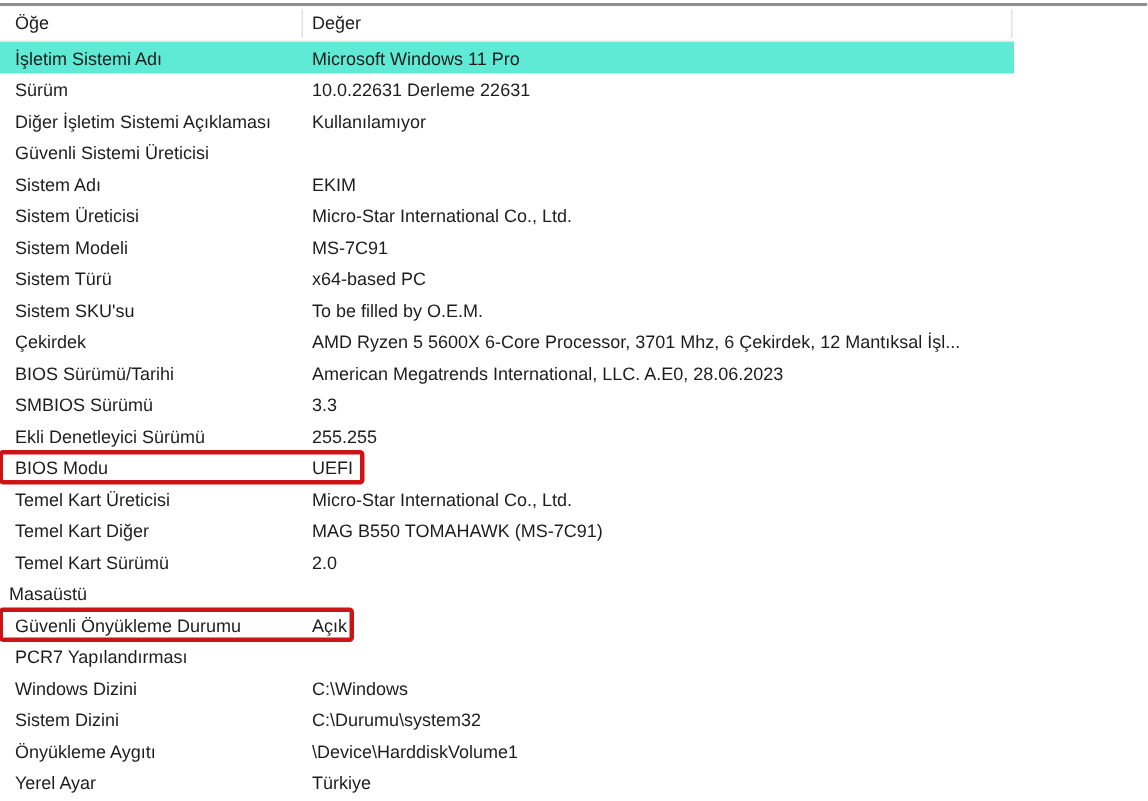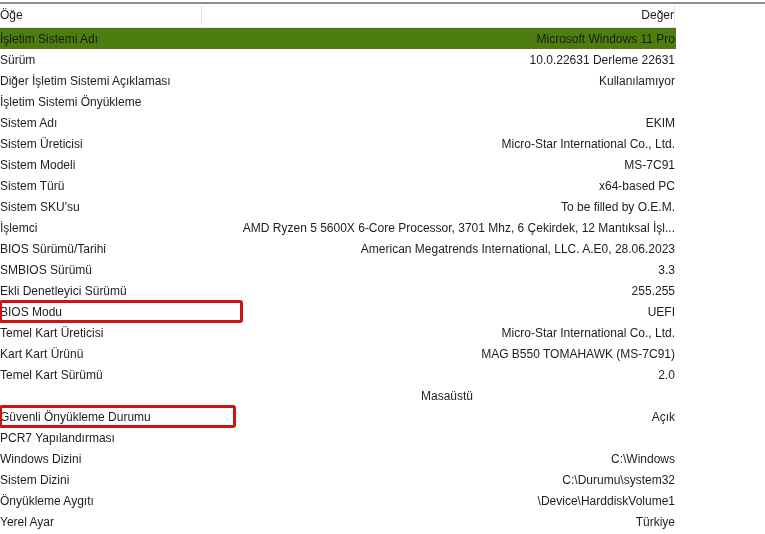--- a/index.html
+++ b/index.html
@@ -31,41 +31,41 @@
     border-bottom: 1px solid #e6e6e6;
     background: #ffffff;
   }
   .cell {
     box-sizing: border-box;
     white-space: nowrap;
     overflow: hidden;
   }
   .label-col {
     width: 202px;
+    padding-left: 10px;
   }
   .value-col {
     width: 473px;
     padding-left: 6px;
-    text-align: right;
   }
   .header .label-col,
   .header .value-col {
     border-right: 1px solid #e0e0e0;
     height: 19px;
     line-height: 19px;
   }
   .rows { width: 676px; }
   .row {
     position: relative;
     display: flex;
     height: 21px;
     align-items: center;
     background: transparent;
   }
-  .row.selected { background: #4d7c0f; }
+  .row.selected { background: #5eead4; }
   .red-box {
     position: absolute;
     top: -1px;
     left: -1px;
     height: 23px;
     border: 3px solid #cd1414;
     border-radius: 3px;
     box-sizing: border-box;
     pointer-events: none;
   }
@@ -94,21 +94,21 @@
     <div class="cell label-col">Sürüm</div>
     <div class="cell value-col">10.0.22631 Derleme 22631</div>
 
   </div>
       <div class="row">
     <div class="cell label-col">Diğer İşletim Sistemi Açıklaması</div>
     <div class="cell value-col">Kullanılamıyor</div>
 
   </div>
       <div class="row">
-    <div class="cell label-col">İşletim Sistemi Önyükleme</div>
+    <div class="cell label-col">Güvenli Sistemi Üreticisi</div>
 
   </div>
       <div class="row">
     <div class="cell label-col">Sistem Adı</div>
     <div class="cell value-col">EKIM</div>
 
   </div>
       <div class="row">
     <div class="cell label-col">Sistem Üreticisi</div>
     <div class="cell value-col">Micro-Star International Co., Ltd.</div>
@@ -123,21 +123,21 @@
     <div class="cell label-col">Sistem Türü</div>
     <div class="cell value-col">x64-based PC</div>
 
   </div>
       <div class="row">
     <div class="cell label-col">Sistem SKU'su</div>
     <div class="cell value-col">To be filled by O.E.M.</div>
 
   </div>
       <div class="row">
-    <div class="cell label-col">İşlemci</div>
+    <div class="cell label-col">Çekirdek</div>
     <div class="cell value-col">AMD Ryzen 5 5600X 6-Core Processor, 3701 Mhz, 6 Çekirdek, 12 Mantıksal İşl...</div>
 
   </div>
       <div class="row">
     <div class="cell label-col">BIOS Sürümü/Tarihi</div>
     <div class="cell value-col">American Megatrends International, LLC. A.E0, 28.06.2023</div>
 
   </div>
       <div class="row">
     <div class="cell label-col">SMBIOS Sürümü</div>
@@ -153,21 +153,21 @@
     <div class="cell label-col">BIOS Modu</div>
     <div class="cell value-col">UEFI</div>
     <div class="red-box" style="width: 244px; border-color: rgb(205, 20, 20);"></div>
   </div>
       <div class="row">
     <div class="cell label-col">Temel Kart Üreticisi</div>
     <div class="cell value-col">Micro-Star International Co., Ltd.</div>
 
   </div>
       <div class="row">
-    <div class="cell label-col">Kart Kart Ürünü</div>
+    <div class="cell label-col">Temel Kart Diğer</div>
     <div class="cell value-col">MAG B550 TOMAHAWK (MS-7C91)</div>
 
   </div>
       <div class="row">
     <div class="cell label-col">Temel Kart Sürümü</div>
     <div class="cell value-col">2.0</div>
 
   </div>
       <div class="row">
     <div class="cell value-col">Masaüstü</div>

